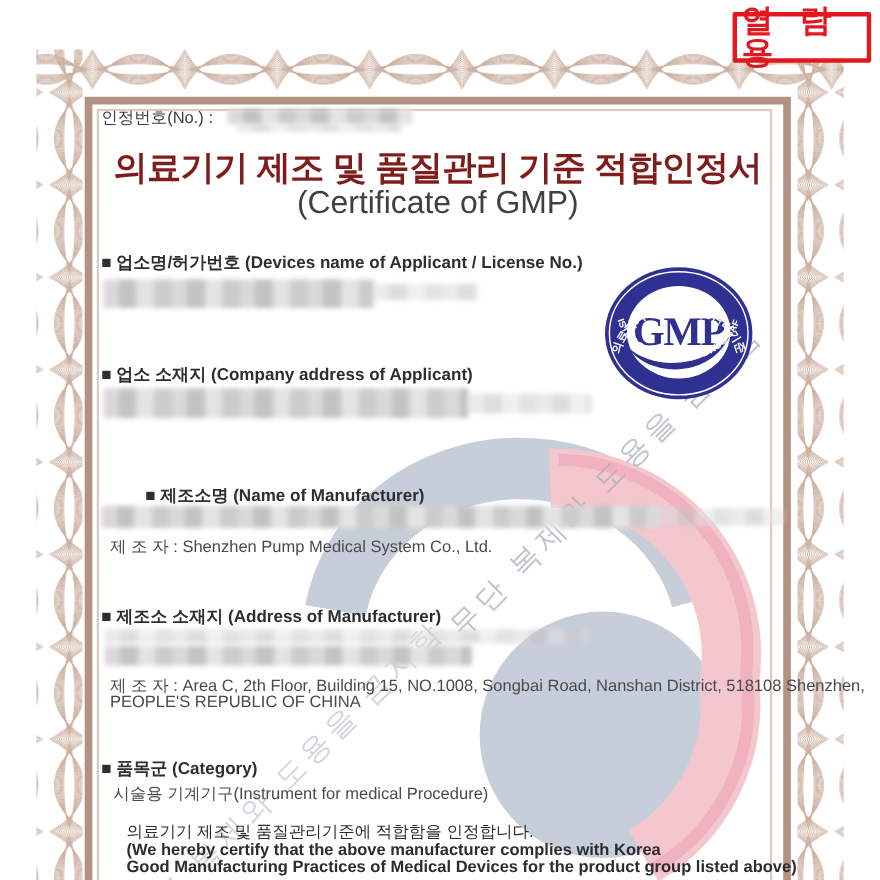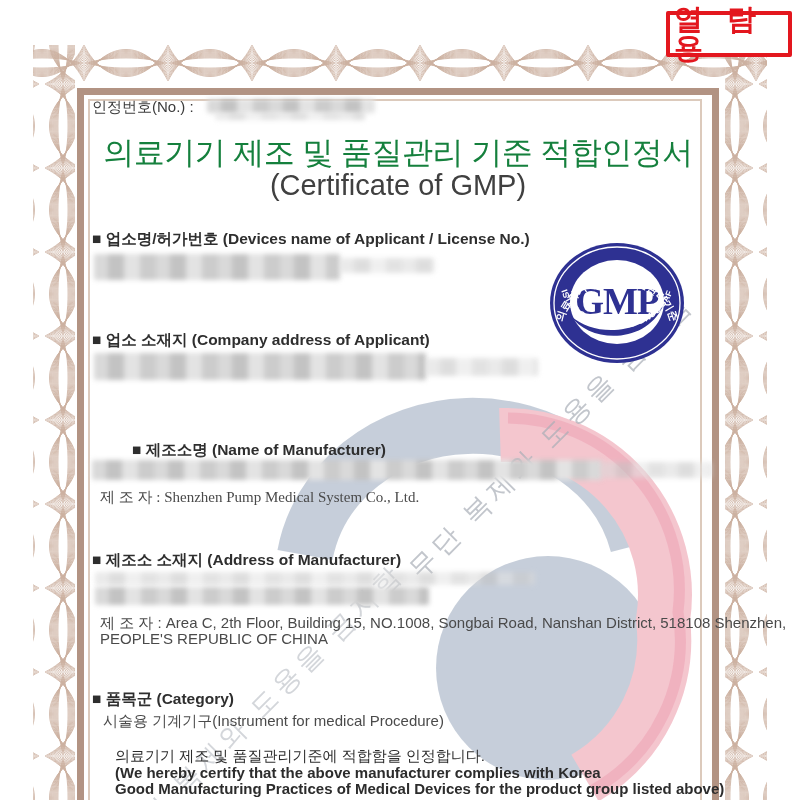--- a/index.html
+++ b/index.html
@@ -15,21 +15,21 @@
                border:2px solid #dccabc;z-index:2;}
 
   
   .wm-svg{position:absolute;left:0;top:0;z-index:3;}
 
   
   .content{position:absolute;left:0;top:0;width:728px;height:800px;z-index:4;}
   .abs{position:absolute;white-space:nowrap;}
   .certno{left:92px;top:98px;font-size:15px;color:#3b3b3b;}
   .title-ko{left:77px;top:132px;width:642px;text-align:center;
-            font-size:31px;font-weight:400;color:#15803d;letter-spacing:-0.5px;}
+            font-size:31px;font-weight:700;color:#7f1d1d;letter-spacing:-0.5px;}
   .title-en{left:77px;top:169px;width:642px;text-align:center;
             font-size:29px;font-weight:400;color:#404040;}
   .sec-h{font-size:15.5px;font-weight:700;color:#2e2e2e;}
   .body-line{font-size:15px;color:#4a4a4a;}
   .redact{position:absolute;border-radius:2px;filter:blur(2.5px);
           background:repeating-linear-gradient(90deg,#d9d9d9 0 14px,#c3c3c3 14px 30px,#e3e3e3 30px 46px,#cccccc 46px 62px);}
   .redact.light{opacity:.55;}
   .st-ko{font-size:15px;font-weight:400;color:#2c2c2c;}
   .st-en{font-size:15px;font-weight:700;color:#2c2c2c;}
 
@@ -126,21 +126,21 @@
     <div class="redact" style="left:94px;top:254px;width:246px;height:26px;"></div>
     <div class="redact light" style="left:340px;top:258px;width:95px;height:15px;"></div>
 
     <div class="abs sec-h" style="left:92px;top:330px;">■ 업소 소재지 (Company address of Applicant)</div>
     <div class="redact" style="left:94px;top:353px;width:332px;height:27px;"></div>
     <div class="redact light" style="left:426px;top:358px;width:112px;height:18px;"></div>
 
     <div class="abs sec-h" style="left:92px;top:440px;margin-left:40px;">■ 제조소명 (Name of Manufacturer)</div>
     <div class="redact" style="left:92px;top:460px;width:510px;height:20px;"></div>
     <div class="redact light" style="left:602px;top:462px;width:110px;height:16px;"></div>
-    <div class="abs body-line" style="left:100px;top:488px;font-family:Liberation Serif, serif;">제 조 자 : Shenzhen Pump Medical System Co., Ltd.</div>
+    <div class="abs body-line" style="left:100px;top:488px;">제 조 자 : Shenzhen Pump Medical System Co., Ltd.</div>
 
     <div class="abs sec-h" style="left:92px;top:550px;">■ 제조소 소재지 (Address of Manufacturer)</div>
     <div class="redact light" style="left:95px;top:572px;width:440px;height:13px;"></div>
     <div class="redact" style="left:95px;top:587px;width:334px;height:18px;"></div>
     <div class="abs body-line" style="left:100px;top:614px;">제 조 자 : Area C, 2th Floor, Building 15, NO.1008, Songbai Road, Nanshan District, 518108 Shenzhen,</div>
     <div class="abs body-line" style="left:100px;top:630px;">PEOPLE'S REPUBLIC OF CHINA</div>
 
     <div class="abs sec-h" style="left:92px;top:689px;">■ 품목군 (Category)</div>
     <div class="abs body-line" style="left:103px;top:712px;">시술용 기계기구(Instrument for medical Procedure)</div>
 

